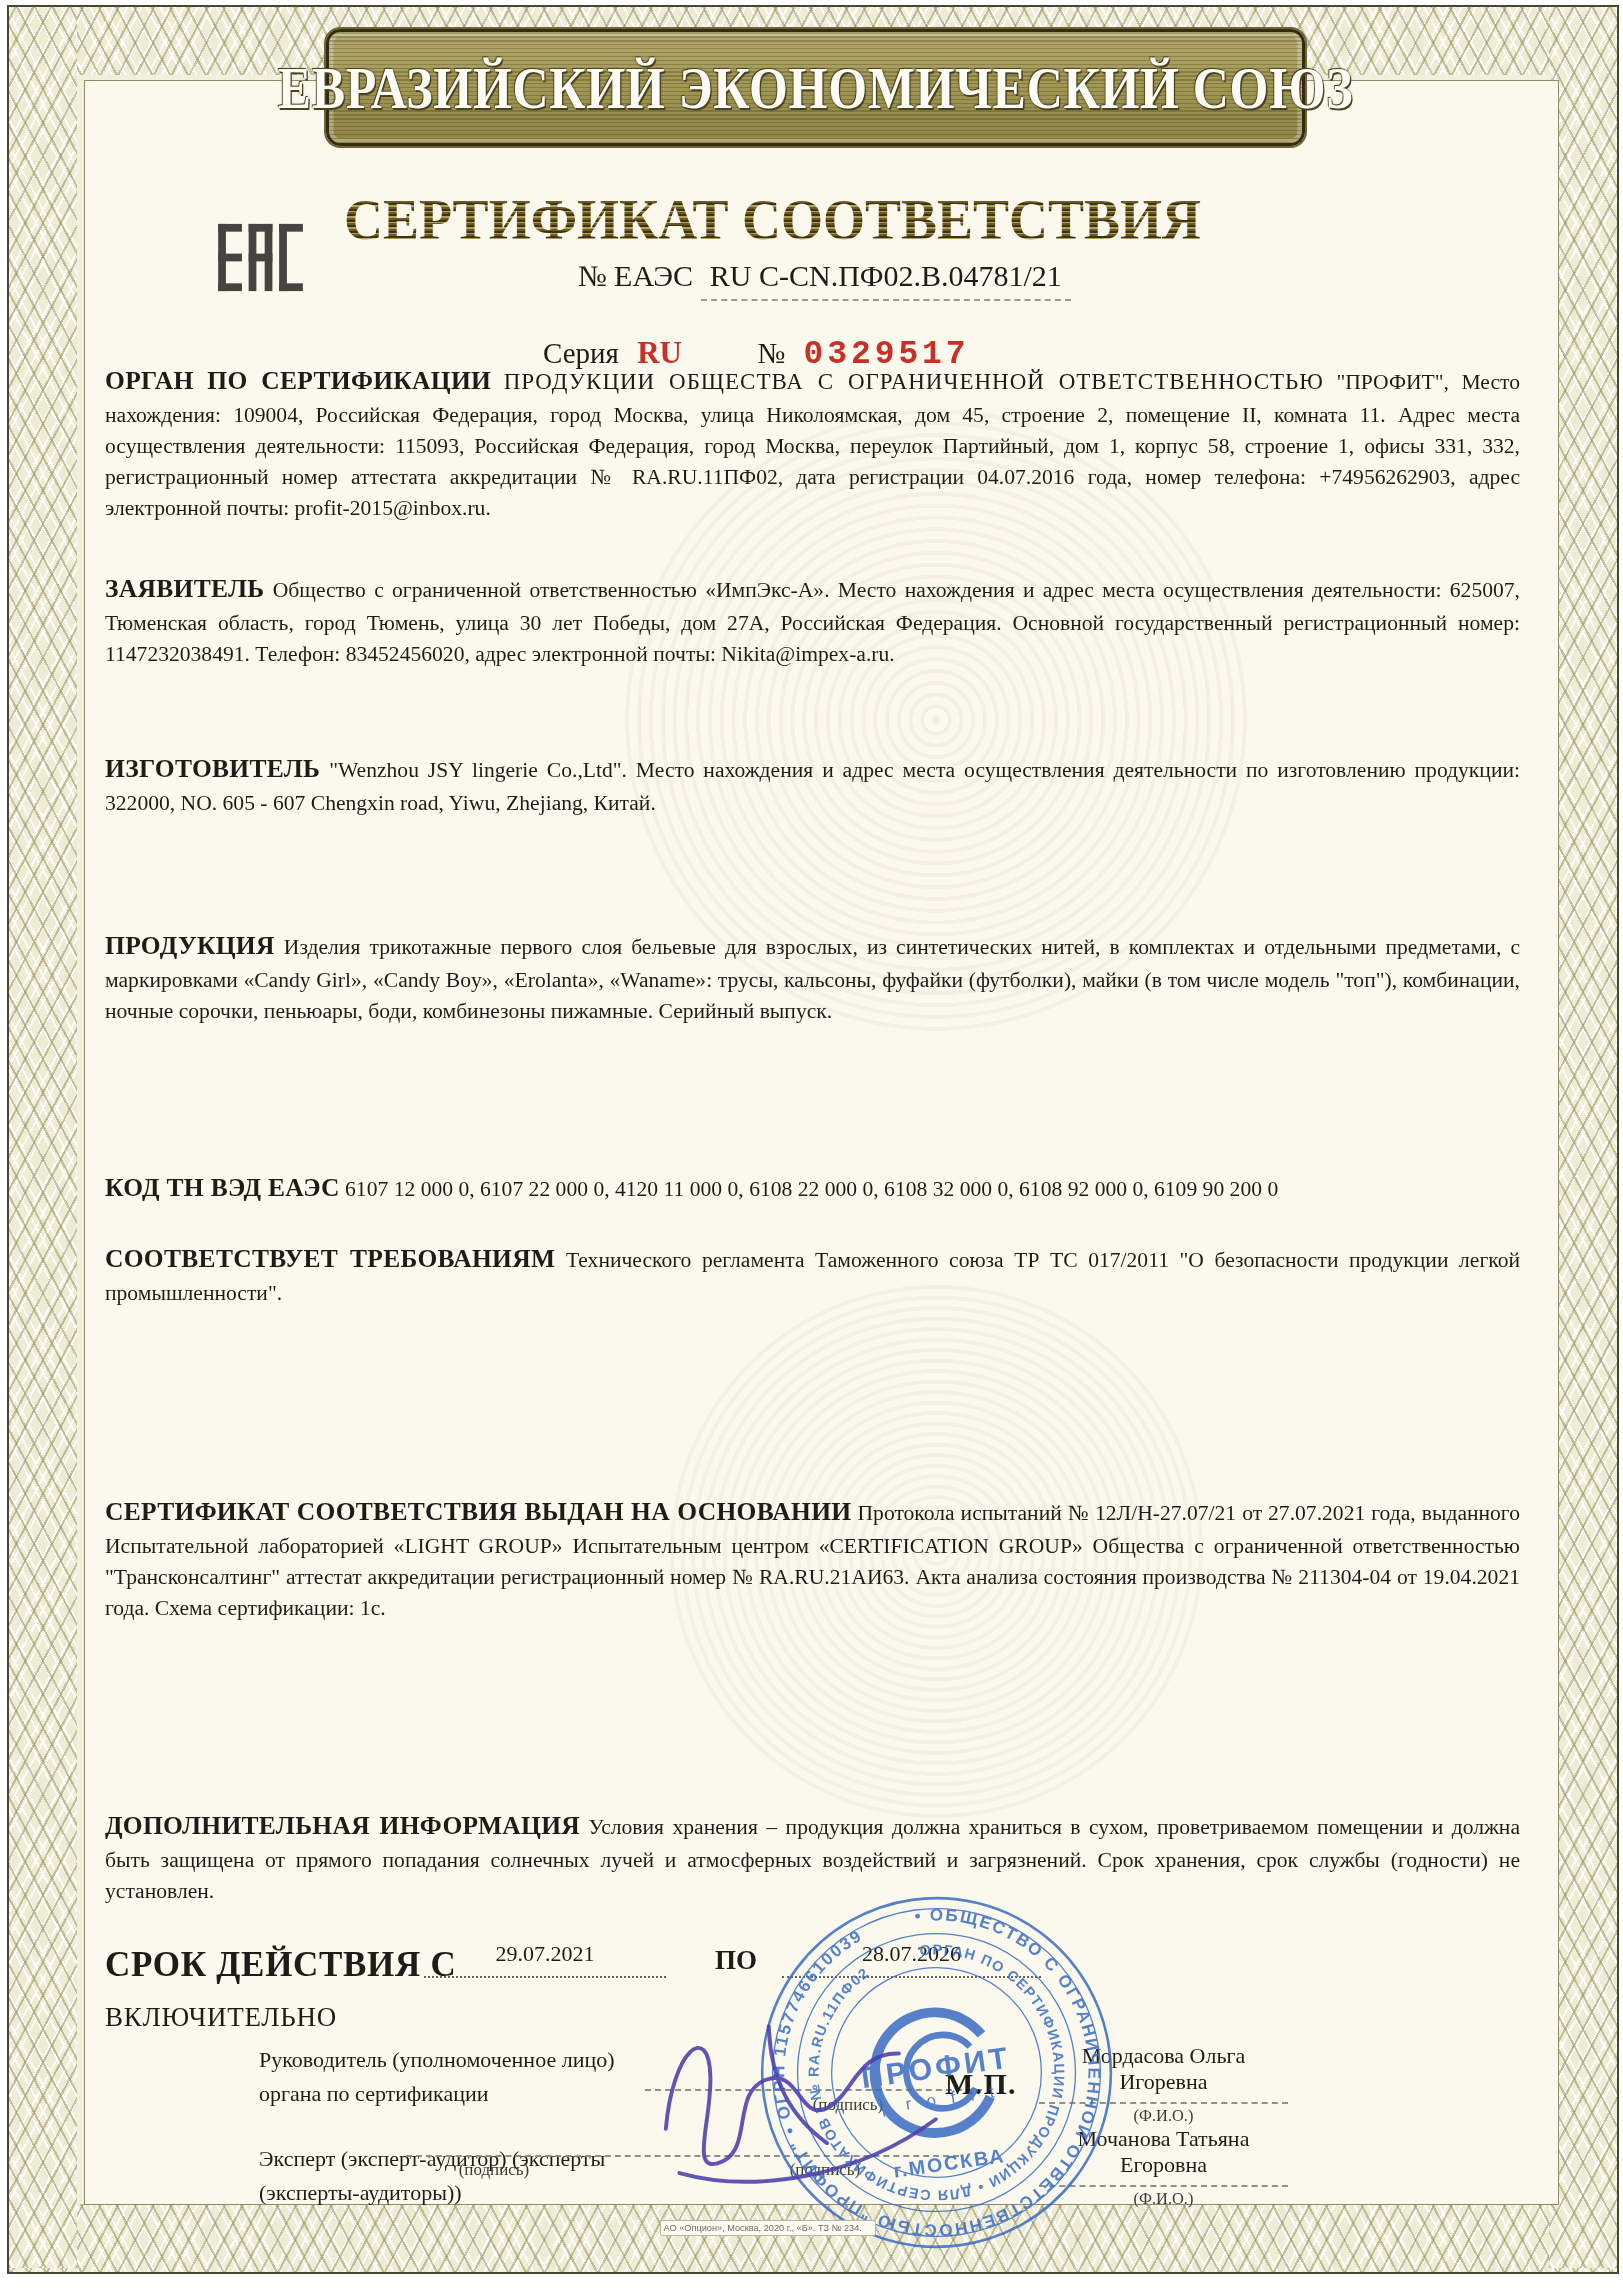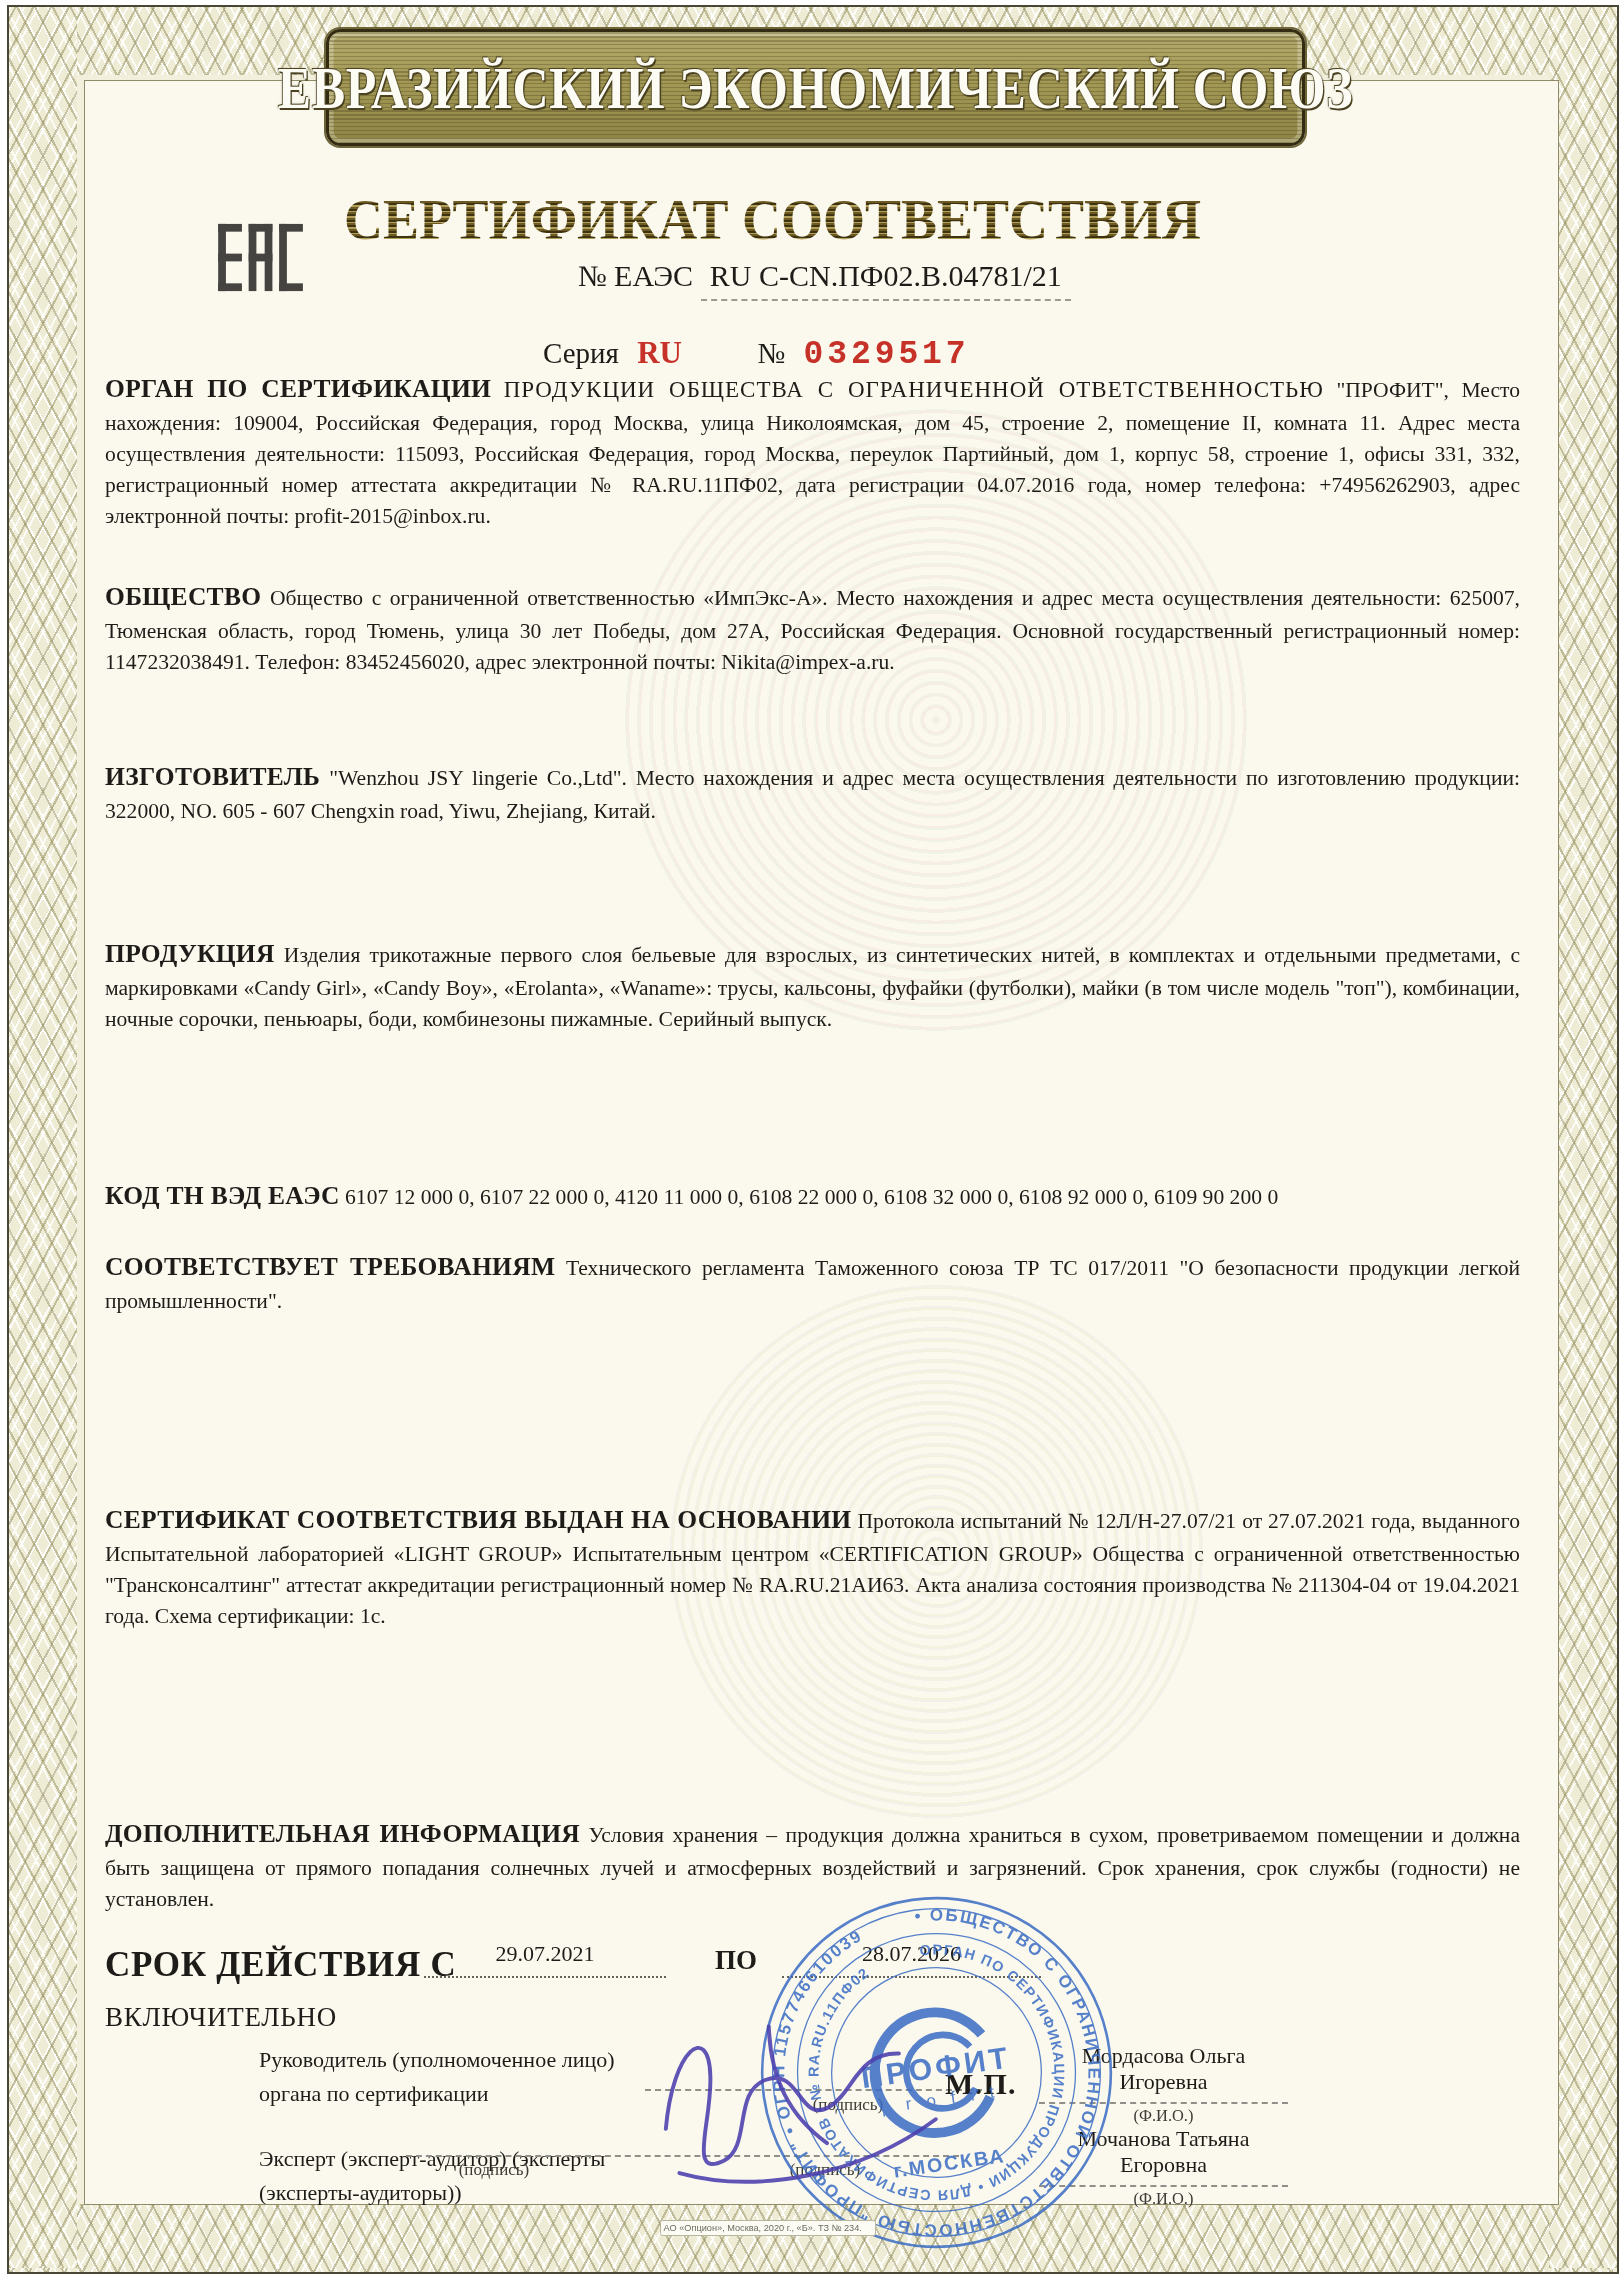--- a/index.html
+++ b/index.html
@@ -48,21 +48,21 @@
     font-size:30px;white-space:nowrap;}
   .numline .num{border-bottom:2px dashed #9a9a8e;padding:0 9.2px 6.5px;}
   .seriesline{position:absolute;left:543px;top:318px;width:589px;display:flex;
     align-items:baseline;gap:18.3px;font-size:29px;margin-top:17px;}
   .red{color:#c63128;}
   .series-val{font-weight:bold;font-size:31px;}
   .form-num{font-family:"Liberation Mono", monospace;font-weight:bold;font-size:33px;
     letter-spacing:3.9px;}
   .gap{width:39px;}
   
-  .sec{position:absolute;left:105px;width:1415px;text-align:justify;font-size:21.6px;line-height:1.44;margin-top:8px;}
+  .sec{position:absolute;left:105px;width:1415px;text-align:justify;font-size:21.6px;line-height:1.44;}
   .lbl{font-weight:bold;font-size:25.5px;letter-spacing:0.3px;}
   .lead{font-size:23px;letter-spacing:1px;}
   
   .vlabel{position:absolute;left:105px;top:1945px;font-weight:bold;font-size:35px;letter-spacing:0.7px;}
   .vdate{position:absolute;top:1941px;text-align:center;font-size:22px;
     border-bottom:2px dotted #63635c;padding-bottom:9.2px;}
   .vdate.d1{left:424px;width:242px;}
   .vdate.d2{left:782px;width:259px;}
   .vpo{position:absolute;left:715px;top:1945px;font-weight:bold;font-size:27px;}
   .vincl{position:absolute;left:105px;top:2002px;font-weight:normal;font-size:27px;letter-spacing:0.7px;}
@@ -129,21 +129,21 @@
     <span>№</span>
     <span class="red form-num">0329517</span>
   </div>
 
   <div class="sec" style="top:363px">
     <span class="lbl">ОРГАН ПО СЕРТИФИКАЦИИ</span>
     <span class="lead">ПРОДУКЦИИ ОБЩЕСТВА С ОГРАНИЧЕННОЙ ОТВЕТСТВЕННОСТЬЮ</span>
     <span>"ПРОФИТ", Место нахождения: 109004, Российская Федерация, город Москва, улица Николоямская, дом 45, строение 2, помещение II, комната 11. Адрес места осуществления деятельности: 115093, Российская Федерация, город Москва, переулок Партийный, дом 1, корпус 58, строение 1, офисы 331, 332, регистрационный номер аттестата аккредитации № RA.RU.11ПФ02, дата регистрации 04.07.2016 года, номер телефона: +74956262903, адрес электронной почты: profit-2015@inbox.ru.</span>
   </div>
   <div class="sec" style="top:571px">
-    <span class="lbl">ОБЩЕСТВО</span>
+    <span class="lbl">ЗАЯВИТЕЛЬ</span>
     <span>Общество с ограниченной ответственностью «ИмпЭкс-А». Место нахождения и адрес места осуществления деятельности: 625007, Тюменская область, город Тюмень, улица 30 лет Победы, дом 27А, Российская Федерация. Основной государственный регистрационный номер: 1147232038491. Телефон: 83452456020, адрес электронной почты: Nikita@impex-a.ru.</span>
   </div>
   <div class="sec" style="top:751px">
     <span class="lbl">ИЗГОТОВИТЕЛЬ</span>
     <span>"Wenzhou JSY lingerie Co.,Ltd". Место нахождения и адрес места осуществления деятельности по изготовлению продукции: 322000, NO. 605 - 607 Chengxin road, Yiwu, Zhejiang, Китай.</span>
   </div>
   <div class="sec" style="top:928px">
     <span class="lbl">ПРОДУКЦИЯ</span>
     <span>Изделия трикотажные первого слоя бельевые для взрослых, из синтетических нитей, в комплектах и отдельными предметами, с маркировками «Candy Girl», «Candy Boy», «Erolanta», «Waname»: трусы, кальсоны, фуфайки (футболки), майки (в том числе модель "топ"), комбинации, ночные сорочки, пеньюары, боди, комбинезоны пижамные. Серийный выпуск.</span>
   </div>

